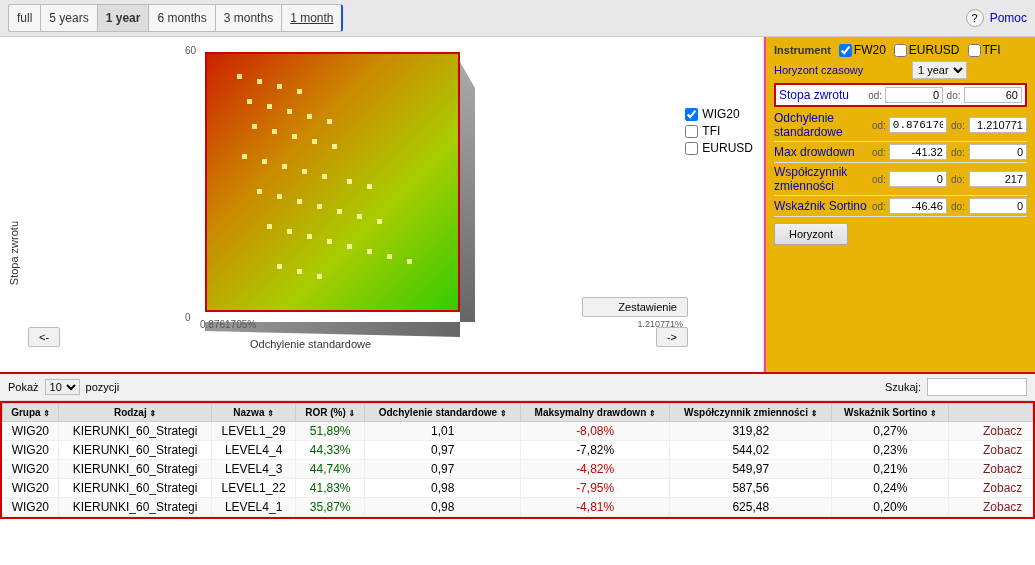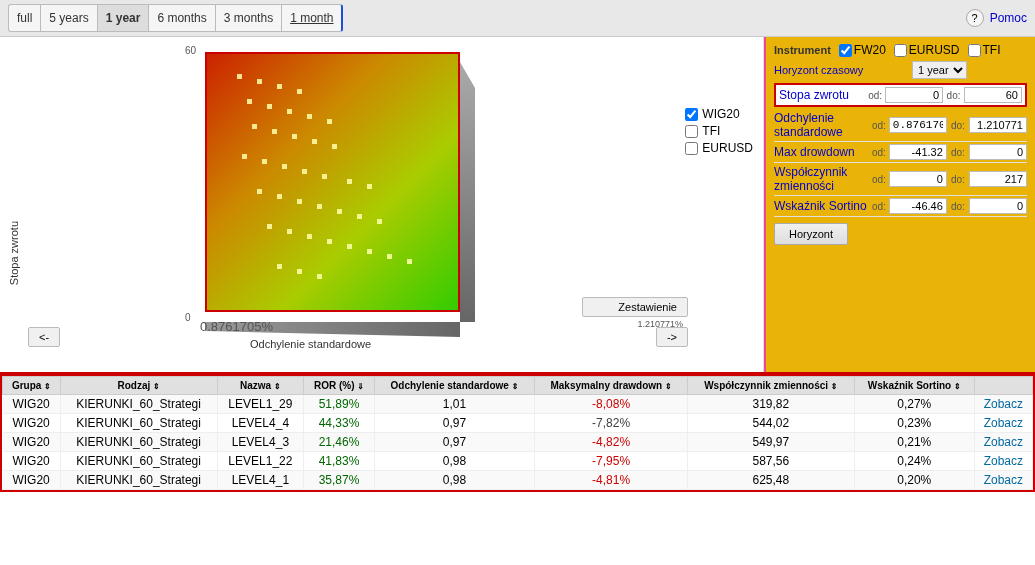--- a/index.html
+++ b/index.html
@@ -34,21 +34,21 @@
     .pokaz-select { font-size: 11px; border: 1px solid #bbb; }
     .pozycji-label { font-size: 11px; }
     .search-input { border: 1px solid #bbb; padding: 2px 4px; font-size: 11px; width: 100px; }
 
     
     table { width: 100%; border-collapse: collapse; font-size: 11px; }
     thead tr { background: #e0e0e0; }
     th { padding: 3px 5px; border: 1px solid #ccc; text-align: center; font-size: 10px; white-space: nowrap; cursor: pointer; }
     th .sort-arrow { font-size: 8px; }
     td { padding: 2px 5px; border-bottom: 1px solid #eee; border-right: 1px solid #eee; text-align: center; white-space: nowrap; }
-    .see-link { color: #0369a1; text-decoration: none; cursor: pointer; }
+    .see-link { color: #7f1d1d; text-decoration: none; cursor: pointer; margin-left: 24px; }
     tbody tr:nth-child(odd) { background: #f9f9f9; }
     tbody tr:nth-child(even) { background: #ffffff; }
   </style>
 </head>
 <body>
 
 <div class="top-bar">
   <button class="time-btn">full</button>
   <button class="time-btn">5 years</button>
   <button class="time-btn active">1 year</button>
@@ -116,21 +116,21 @@
             <div style="position: absolute; left: 90px; top: 215px; width: 5px; height: 5px; background: rgb(255, 255, 170); opacity: 0.85;"></div>
             <div style="position: absolute; left: 110px; top: 220px; width: 5px; height: 5px; background: rgb(255, 255, 170); opacity: 0.85;"></div>
           </div>
       </div>
 
       <div style="position:absolute; right:5px; top:10px; width:15px; height:260px; background:linear-gradient(to bottom, #aaa, #666); clip-path:polygon(0 0, 100% 10%, 100% 100%, 0 100%);"></div>
 
       <div style="position:absolute; left:15px; bottom:0; width:255px; height:15px; background:linear-gradient(to right, #999, #666); clip-path:polygon(0 0, 100% 0, 100% 100%, 0 60%);"></div>
     </div>
 
-    <div style="position:absolute; left:200px; top:282px; font-size:13px; color:#555;">0.8761705%</div>
+    <div style="position:absolute; left:200px; top:282px; font-size:10px; color:#555;">0.8761705%</div>
     <div style="position:absolute; right:80px; top:282px; font-size:9px; color:#555;">1.210771%</div>
 
     <div style="position:absolute; left:250px; bottom:22px; font-size:11px; color:#333;">Odchylenie standardowe</div>
 
     <div style="position:absolute; right:10px; top:70px;">
       <div class="legend-item">
         <input type="checkbox" checked="" style="">
         <span>WIG20</span>
       </div>
       <div class="legend-item">
@@ -211,20 +211,27 @@
     <input type="text" value="0" style="width: 58px; border: 1px solid rgb(187, 187, 187); padding: 1px 3px; text-align: right; font-size: 11px; margin-left: 3px;">
   </div>
       </div>
 
     
     <button class="filtruj-btn">Horyzont</button>
   </div>
 </div>
 
 <div class="bottom-section">
+  <div class="bottom-controls">
+    <span class="pokaz-label">Pokaż</span>
+    <select class="pokaz-select"><option>10</option></select>
+    <span class="pozycji-label">pozycji</span>
+    <span style="margin-left:auto; font-size:11px;">Szukaj:</span>
+    <input type="text" class="search-input" style="">
+  </div>
 
   <div style="overflow-x:auto; border:2px solid #cc0000;">
     <table>
       <thead>
         <tr>
           <th>Grupa <span class="sort-arrow">⇕</span></th>
           <th>Rodzaj <span class="sort-arrow">⇕</span></th>
           <th>Nazwa <span class="sort-arrow">⇕</span></th>
           <th>ROR (%) <span class="sort-arrow">⇓</span></th>
           <th>Odchylenie standardowe <span class="sort-arrow">⇕</span></th>
@@ -245,30 +252,30 @@
     <td>319,82</td>
     <td>0,27%</td>
     <td><a class="see-link">Zobacz</a></td>
   </tr>
           <tr>
     <td>WIG20</td>
     <td>KIERUNKI_60_Strategi</td>
     <td>LEVEL4_4</td>
     <td style="color:#006600;">44,33%</td>
     <td>0,97</td>
-    <td style="color:#404040;">-7,82%</td>
+    <td style="color:#000000;">-7,82%</td>
     <td>544,02</td>
     <td>0,23%</td>
     <td><a class="see-link">Zobacz</a></td>
   </tr>
           <tr>
     <td>WIG20</td>
     <td>KIERUNKI_60_Strategi</td>
     <td>LEVEL4_3</td>
-    <td style="color:#006600;">21,46%</td>
+    <td style="color:#006600;">44,74%</td>
     <td>0,97</td>
     <td style="color:#cc0000;">-4,82%</td>
     <td>549,97</td>
     <td>0,21%</td>
     <td><a class="see-link">Zobacz</a></td>
   </tr>
           <tr>
     <td>WIG20</td>
     <td>KIERUNKI_60_Strategi</td>
     <td>LEVEL1_22</td>

